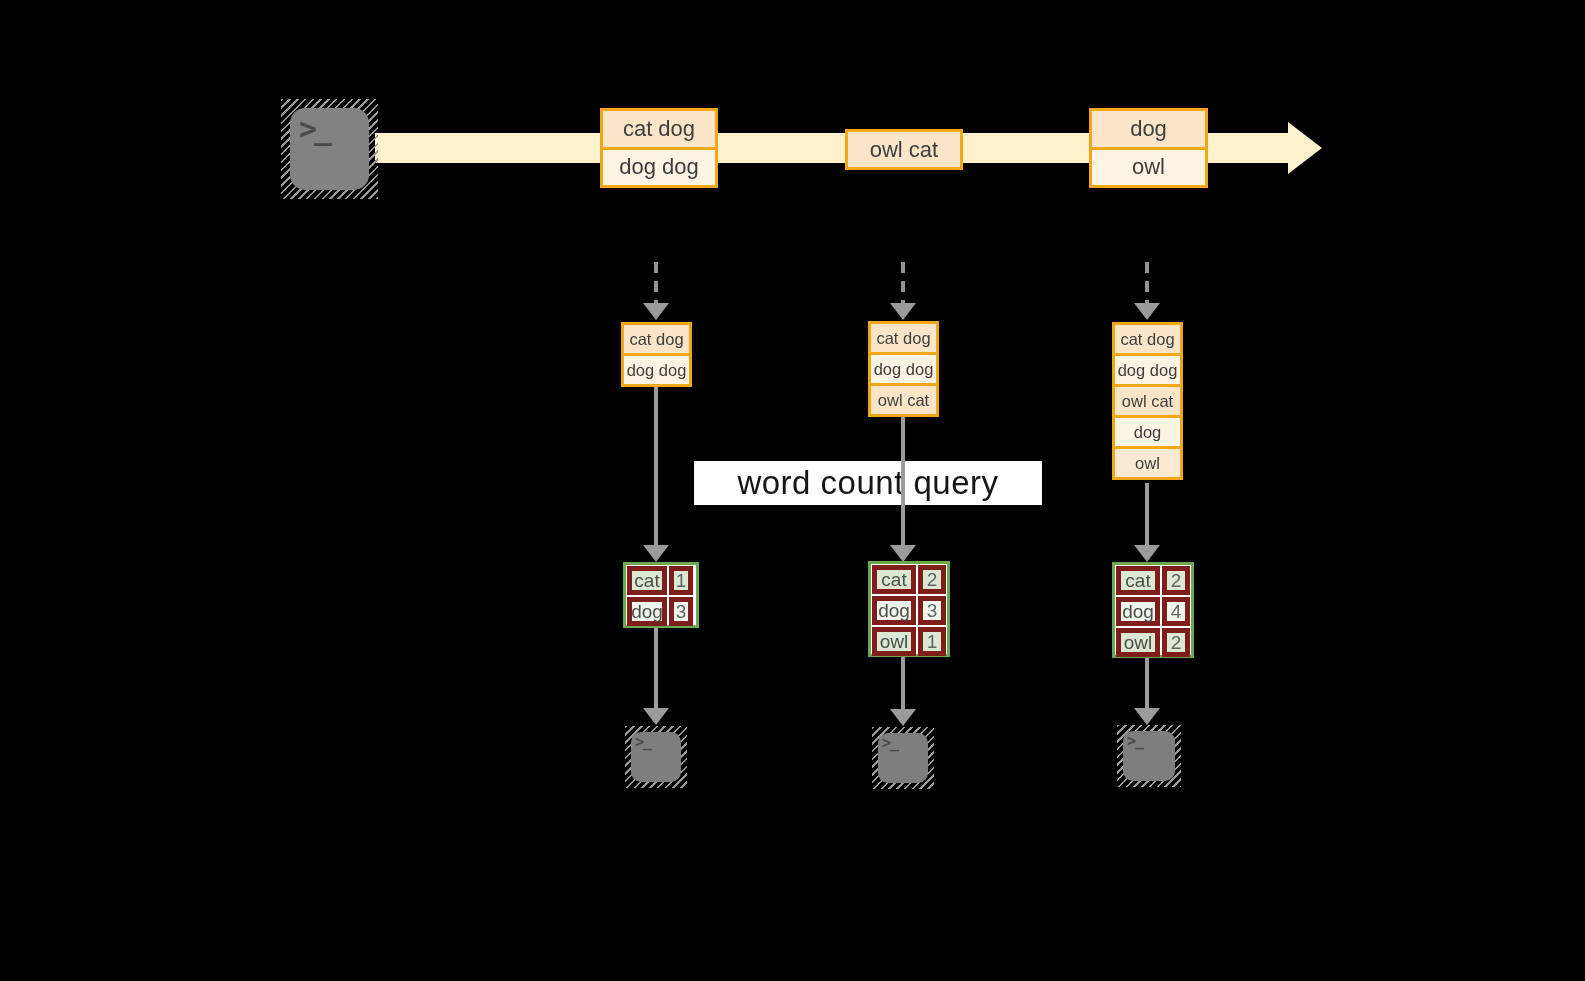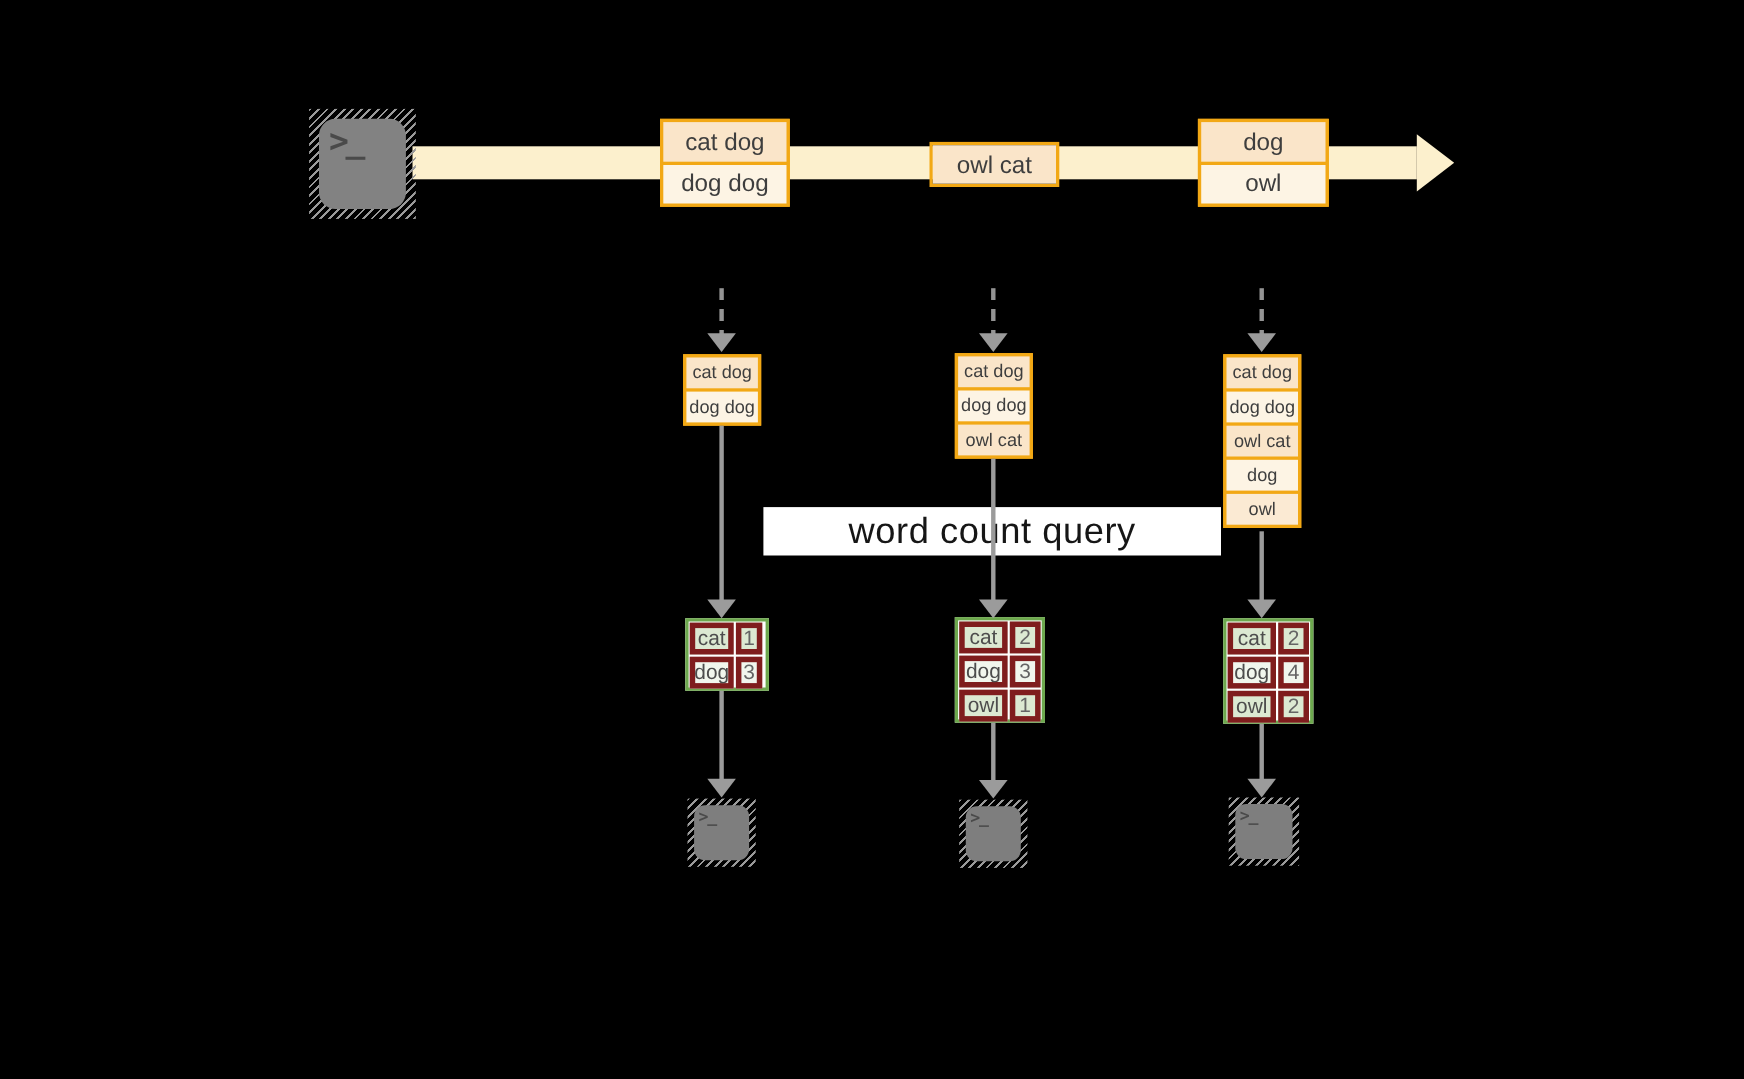--- a/index.html
+++ b/index.html
@@ -45,21 +45,21 @@
         background:repeating-linear-gradient(135deg,#9A9A9A 0 1.8px,transparent 1.8px 5.5px);}
   .term .body{position:absolute;background:#808080;}
   .term .glyph{position:absolute;font-family:"DejaVu Sans Mono","Liberation Mono",monospace;
                font-weight:bold;color:#4A4A4A;}
   .term-src .body{inset:9px;border-radius:15px;background:#828282;}
   .term-src .glyph{left:18px;top:12px;font-size:30px;letter-spacing:-3px;}
   .term-out .body{inset:6px;border-radius:10px;background:#7E7E7E;}
   .term-out .glyph{left:10px;top:7px;font-size:15px;letter-spacing:-1px;}
 
   
-  .banner{position:absolute;left:694px;top:461px;width:416px;height:44px;background:#FFFFFF;
+  .banner{position:absolute;left:694px;top:461px;width:348px;height:44px;background:#FFFFFF;
           display:flex;align-items:center;justify-content:center;z-index:2;
           font-size:33px;font-weight:300;letter-spacing:.5px;color:#161616;}
 </style>
 </head>
 <body>
 
 <div id="canvas">
 
   <div class="band"></div>
   <div class="band-head"></div>

